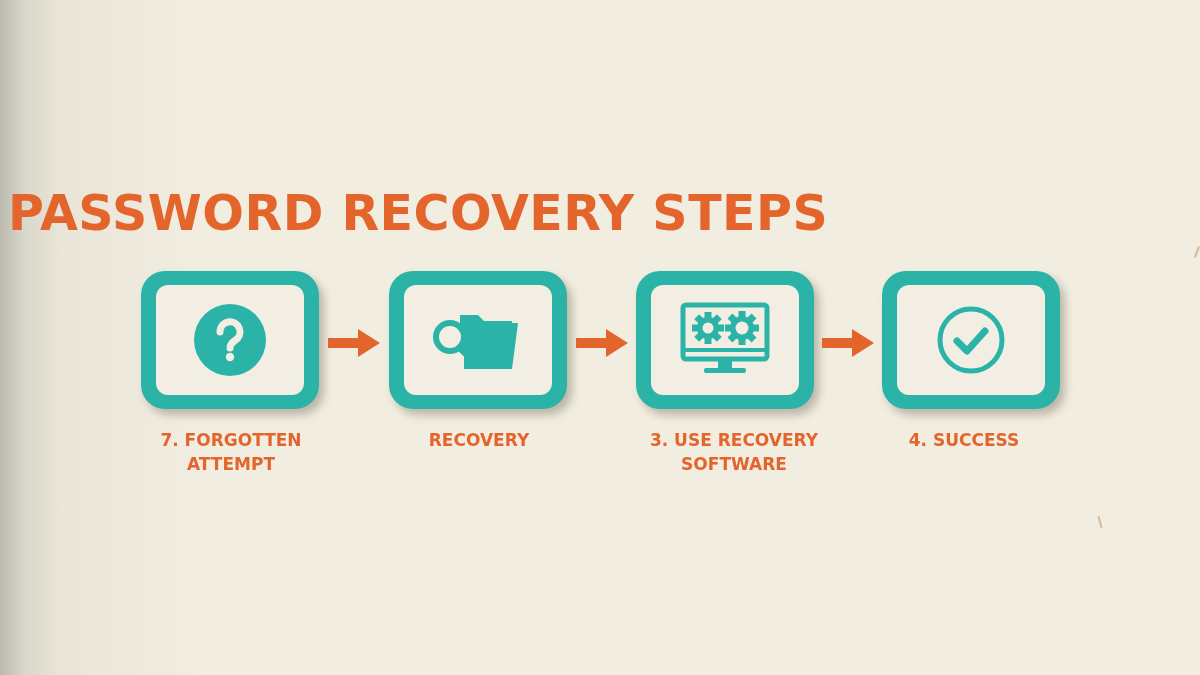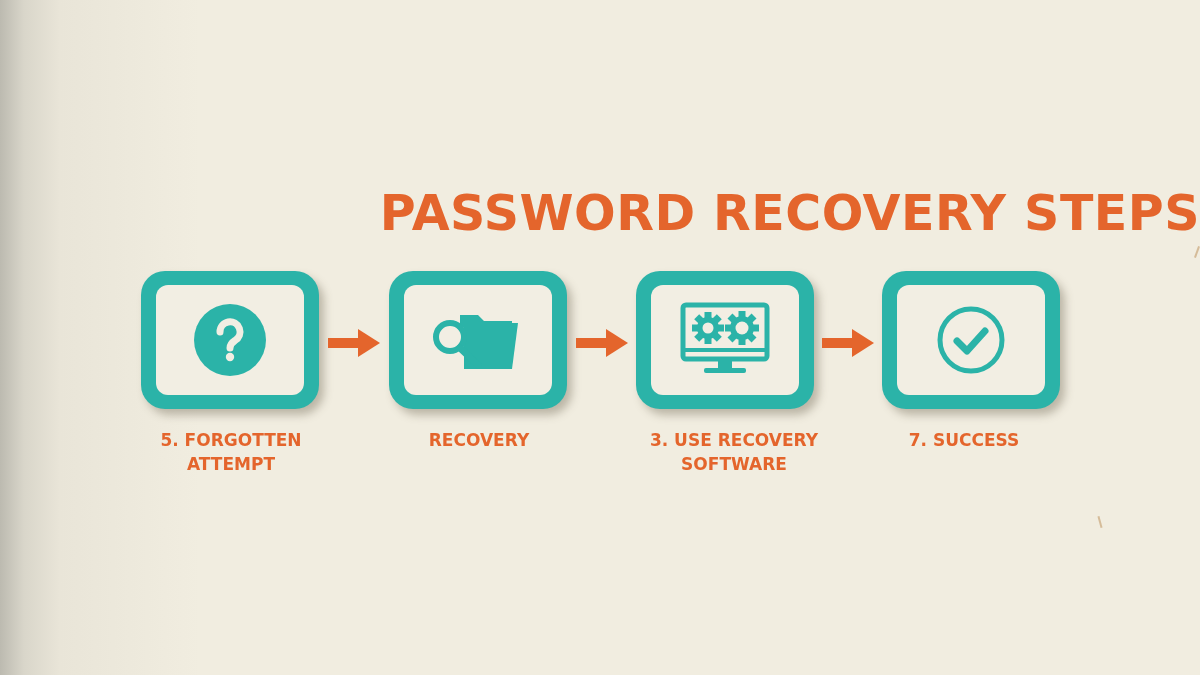--- a/index.html
+++ b/index.html
@@ -9,21 +9,21 @@
     background: #f1ede0;
     font-family: "DejaVu Sans", "Liberation Sans", sans-serif;
   }
   .vignette-left {
     position: absolute; left: 0; top: 0; width: 200px; height: 675px;
     background: linear-gradient(to right, #bcbab0 0%, #d9d6ca 12%, #e9e5d8 30%, rgba(241,237,224,0) 100%);
     pointer-events: none;
   }
   .title {
     position: absolute; left: 0; right: 0; top: 186px;
-    text-align: right;
+    text-align: left;
     padding-left: 8px;
     color: #e4652c;
     font-weight: bold;
     font-size: 49px;
     letter-spacing: 0.5px;
     line-height: 56px;
   }
   .step {
     position: absolute; top: 271px;
     width: 180px; height: 140px;
@@ -149,28 +149,28 @@
     <div class="card-inner">
       <svg width="72" height="72" viewBox="0 0 72 72">
         <circle cx="36" cy="36" r="31" fill="none" stroke="#2bb3a8" stroke-width="5"></circle>
         <polyline points="22,37 32,47 50,27" fill="none" stroke="#2bb3a8" stroke-width="7" stroke-linecap="round" stroke-linejoin="round"></polyline>
       </svg>
     </div>
   </div>
 </div>
 
 <div class="label" style="left:121px;">
-  <div>5. FORGOTTEN</div>
+  <div>7. FORGOTTEN</div>
   <div>ATTEMPT</div>
 </div>
 <div class="label" style="left:369px;">
   <div>RECOVERY</div>
 </div>
 <div class="label" style="left:624px;">
   <div>3. USE RECOVERY</div>
   <div>SOFTWARE</div>
 </div>
 <div class="label" style="left:854px;">
-  <div>7. SUCCESS</div>
+  <div>4. SUCCESS</div>
 </div>
 
 <div class="stray" style="left:1196px; top:246px; transform:rotate(20deg);"></div>
 <div class="stray" style="left:1099px; top:516px; transform:rotate(-15deg);"></div>
 
 </body></html>

